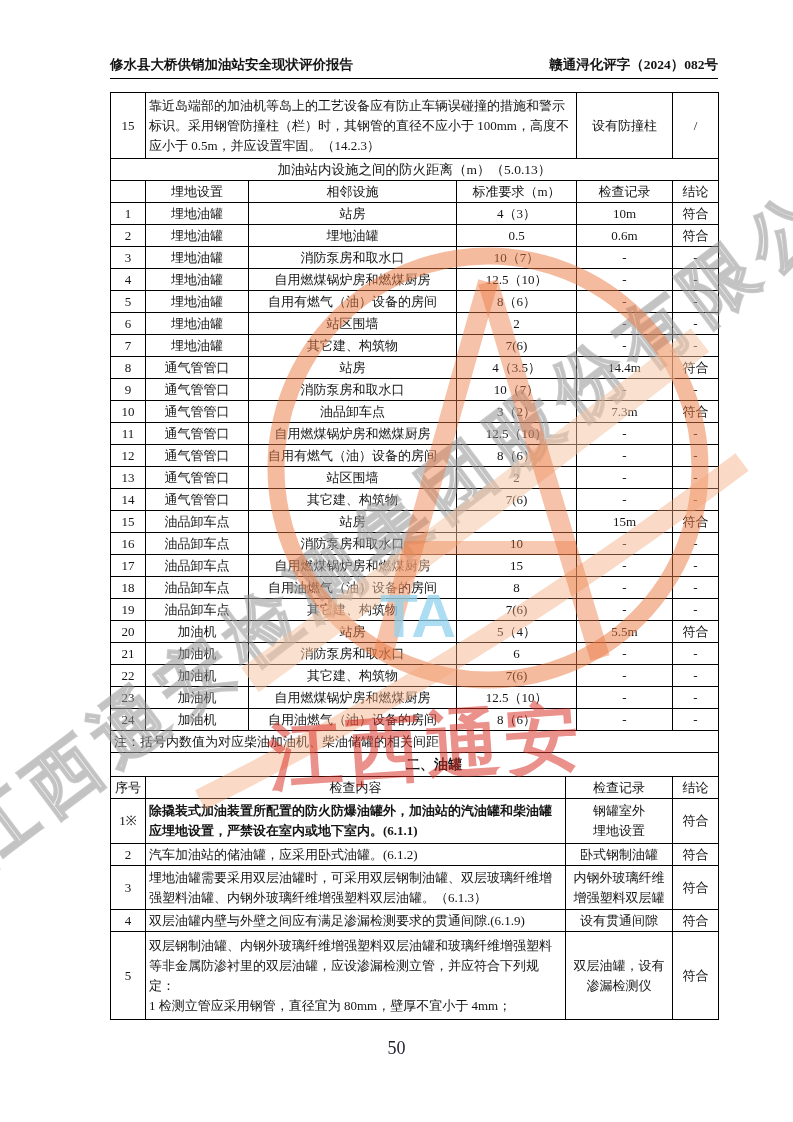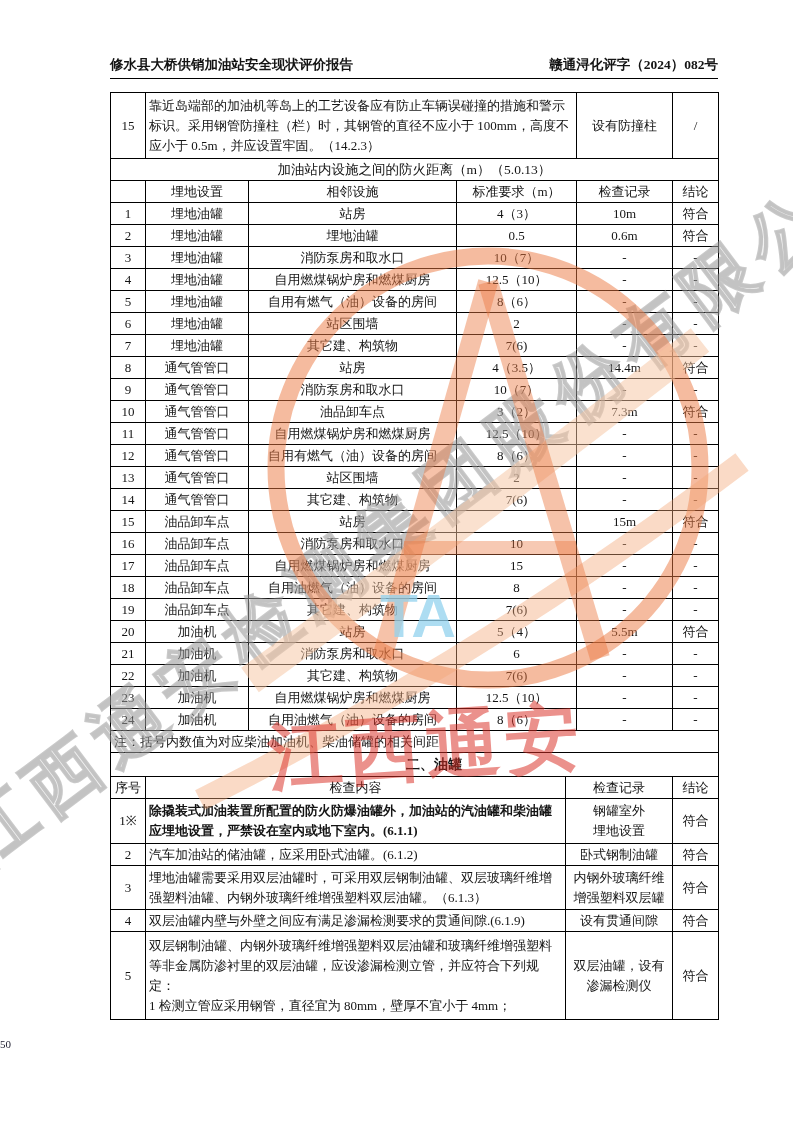--- a/index.html
+++ b/index.html
@@ -11,22 +11,22 @@
   .header-rule{border-bottom:1.6px solid #000;margin-top:4px;}
   table{border-collapse:collapse;table-layout:fixed;width:608px;margin-top:13px;font-size:13px;}
   td{border:1px solid #000;text-align:center;vertical-align:middle;
      padding:0 3px;line-height:20px;height:21px;overflow:hidden;}
   td.left{text-align:left;}
   td.pre{white-space:pre-line;}
   td.bold{font-weight:bold;}
   .section-cell{font-size:13.5px;}
   .tank-title{font-weight:bold;font-size:14px;height:23px;padding-left:42px;}
   .note-cell{text-align:left;}
-  .page-number{position:absolute;top:1038px;left:0;width:100%;text-align:left;
-               font-size:11px;color:#223;z-index:1;}
+  .page-number{position:absolute;top:1038px;left:0;width:100%;text-align:center;
+               font-size:18px;color:#223;z-index:1;}
   
   .wm{position:absolute;inset:0;z-index:3;pointer-events:none;}
   .wm-svg{position:absolute;left:0;top:0;}
   .wm-red{position:absolute;left:268px;top:698px;font-size:74px;font-weight:bold;
           letter-spacing:5px;color:rgba(216,45,35,0.52);transform:rotate(-4deg);
           font-family:"Liberation Serif","DejaVu Serif",serif;white-space:nowrap;}
   .wm-gray{position:absolute;left:-30px;top:800px;width:1600px;
            transform:rotate(-37deg);transform-origin:0 50%;
            font-size:72px;font-weight:bold;letter-spacing:10px;white-space:nowrap;
            color:rgba(165,165,165,0.16);-webkit-text-stroke:2px rgba(150,150,150,0.50);

